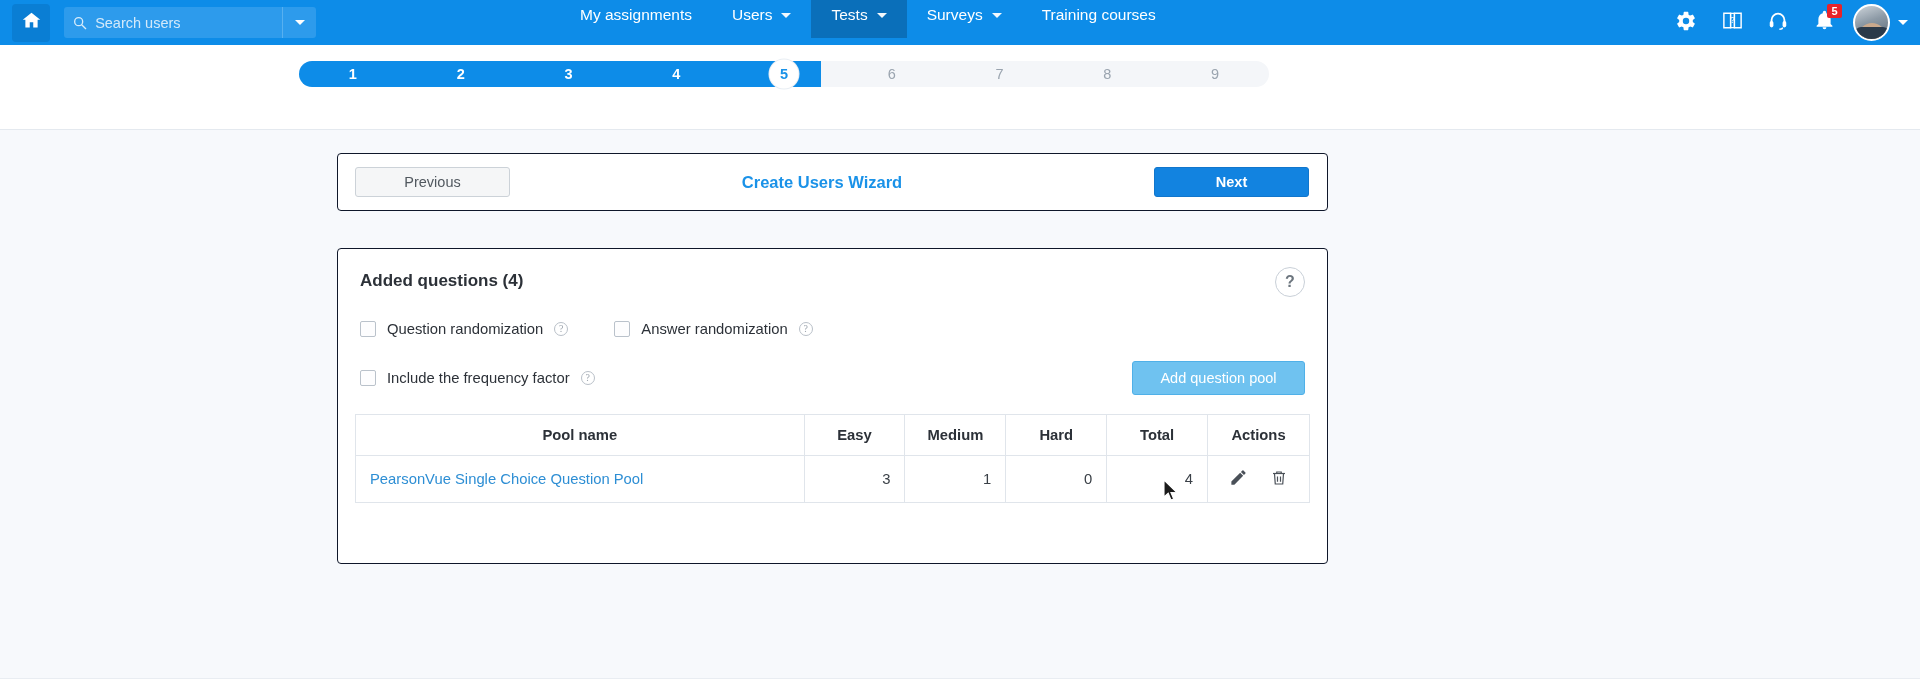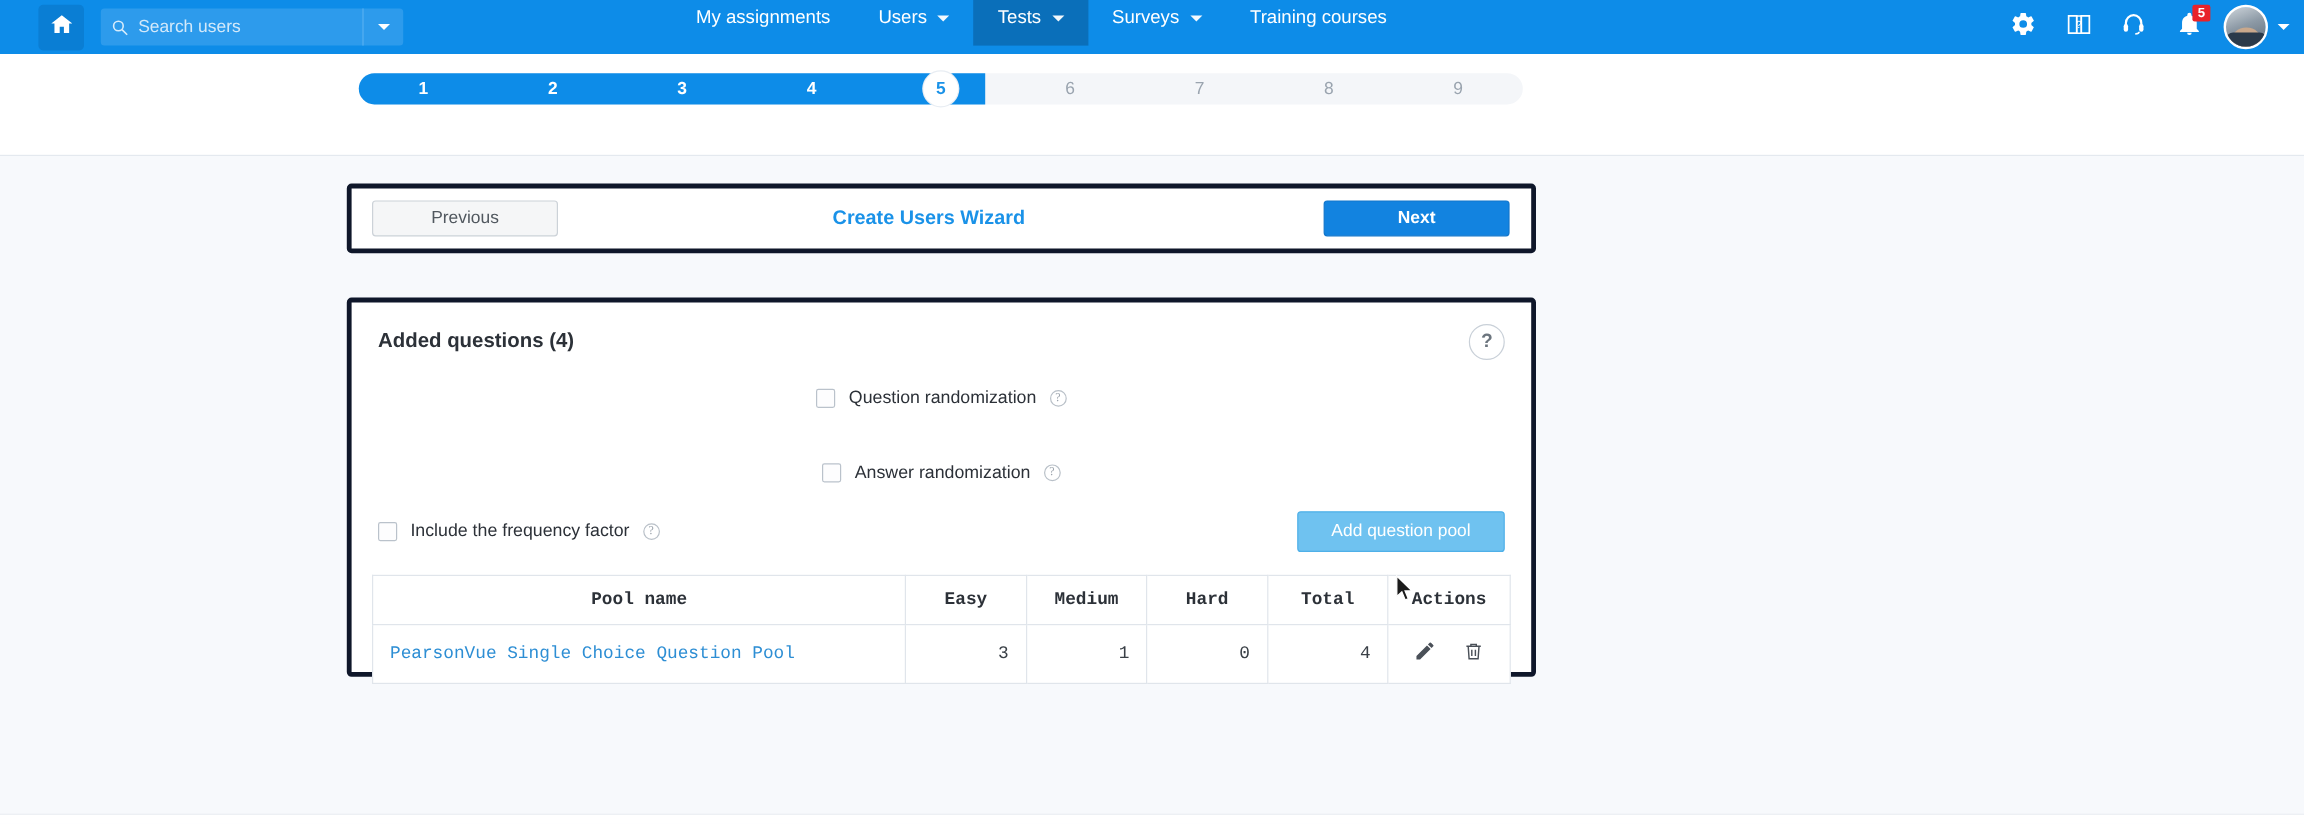--- a/index.html
+++ b/index.html
@@ -10,21 +10,20 @@
     overflow: hidden;
   }
 
   
   .topnav {
     height: 45px;
     background: #0d8ce8;
     display: flex;
     align-items: center;
     position: relative;
-    padding-left: 20px;
   }
   .home-btn {
     width: 38px; height: 38px;
     margin-left: 12px;
     background: #0a7ed4;
     border-radius: 4px;
     display: flex; align-items: center; justify-content: center;
     flex: 0 0 auto;
   }
   .home-btn svg { width: 21px; height: 21px; fill: #ffffff; }
@@ -173,22 +172,23 @@
 
   
   .body-area {
     background: #f7f9fc;
     height: 556px;
     position: relative;
   }
   .card {
     position: absolute;
     background: #ffffff;
-    border: 4px solid #0f172a;
+    border: 1px solid #0f172a;
     border-radius: 4px;
+    margin-left: 48px;
   }
   .card-top {
     left: 289px; top: 23px;
     width: 991px; height: 58px;
     display: flex; align-items: center;
   }
   .btn-prev {
     margin-left: 17px;
     width: 155px; height: 30px;
     background: #f5f6f7;
@@ -235,21 +235,20 @@
     color: #6c757e; font-size: 16px; font-weight: bold;
     cursor: pointer;
     margin-top: -4px;
   }
 
   .opts-row {
     display: flex; align-items: center;
     padding: 0 22px;
     margin-top: 24px;
     gap: 46px;
-    flex-direction: column;
   }
   .opt {
     display: flex; align-items: center; gap: 11px;
     font-size: 14.8px; color: #2c3138;
   }
   .cb {
     width: 16px; height: 16px;
     border: 1px solid #bac2cb;
     border-radius: 2px;
     background: #fdfdfe;
@@ -280,21 +279,20 @@
     font-family: "Liberation Sans", sans-serif;
   }
 
   
   .tbl-wrap { padding: 0 17px; margin-top: 19px; }
   table {
     width: 100%;
     border-collapse: collapse;
     border: 1px solid #e0e5eb;
     background: #ffffff;
-    font-family: Liberation Mono, monospace;
   }
   th {
     font-size: 14.8px; font-weight: bold; color: #2c3138;
     padding: 12px 14px;
     border: 1px solid #e0e5eb;
     background: #ffffff;
     text-align: center;
   }
   td {
     font-size: 14.8px; color: #3a4047;

